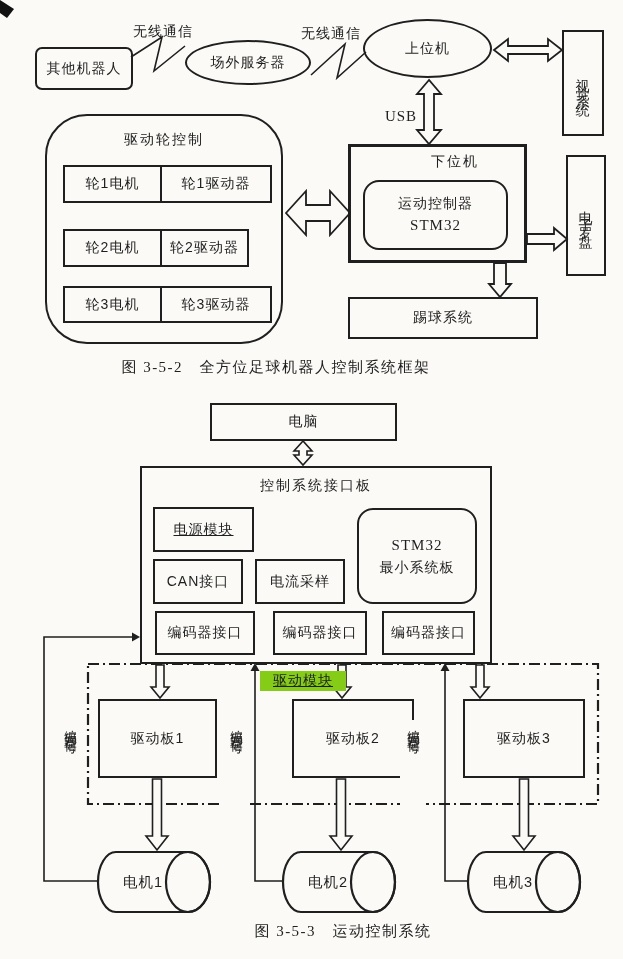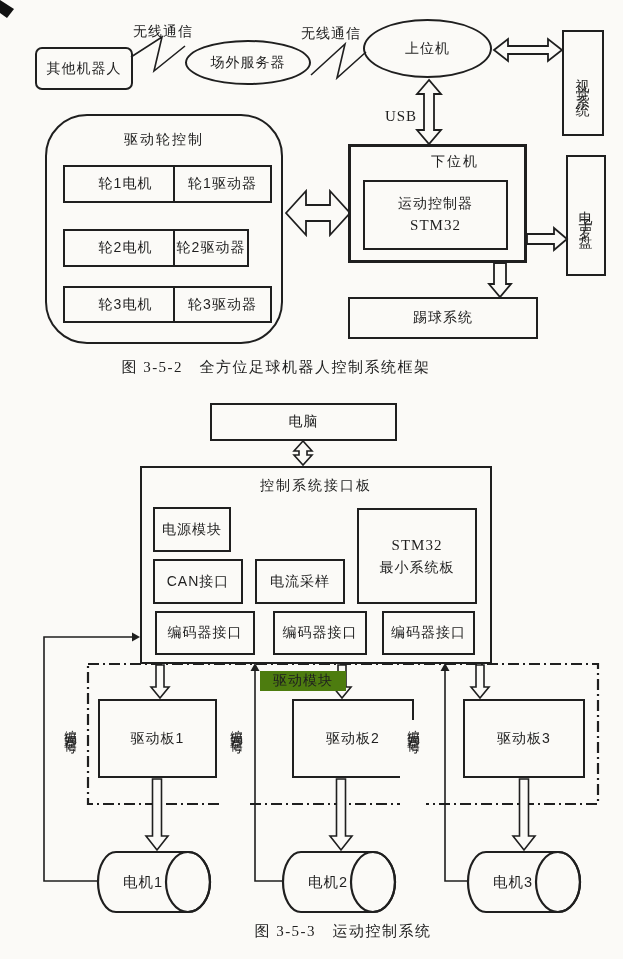--- a/index.html
+++ b/index.html
@@ -16,32 +16,32 @@
     text-align:center; font-size:14px; letter-spacing:1px;
     background:transparent;
   }
   .b25{border-width:2.5px;}
   .b3{border-width:3px;}
   .ellipse{border-radius:50%;}
   .round{border-radius:42px;}
   .round-sm{border-radius:7px;}
   .label{display:flex; align-items:center; justify-content:center; text-align:left; font-size:14px; letter-spacing:1px;}
   .title-line{position:absolute; left:0; right:0; text-align:center; font-size:14px; letter-spacing:2px;}
-  .two-line{line-height:1.5; font-size:14px;}
+  .two-line{line-height:1.5; font-size:14px;border-radius:16px;}
   .serif{font-family:"Liberation Serif", serif;}
   .vbox span{
     writing-mode:vertical-rl; text-orientation:upright; letter-spacing:8px; font-size:14px;
   }
   .vsig{display:flex; align-items:flex-start; justify-content:center;}
   .vsig span{
     writing-mode:vertical-rl; text-orientation:upright; letter-spacing:3px; font-size:12.5px;
   }
   .wheel-row{display:flex; align-items:stretch; padding:0;}
   .wheel-cell{display:flex; align-items:center; justify-content:center; font-size:14px; letter-spacing:1px;}
-  .wheel-cell.left{width:95px; border-right:2px solid var(--ink);padding-left:13px;}
+  .wheel-cell.left{width:95px; border-right:2px solid var(--ink);}
   .wheel-cell.right{flex:1;}
   .caption{font-size:15px; letter-spacing:1.5px; text-align:center;}
   svg.overlay{position:absolute; left:0; top:0; z-index:0;}
   .page > div{z-index:1;}
 </style>
 </head>
 <body>
 
 <div class="page">
 
@@ -152,33 +152,33 @@
 
   <div class="abs caption serif" style="left:60px; top:358px; width:432px;">图 3-5-2　全方位足球机器人控制系统框架</div>
 
   <div class="abs box b25" style="left:210px; top:403px; width:187px; height:38px;">
     <span>电脑</span>
   </div>
 
   <div class="abs box b25" style="left:140px; top:466px; width:352px; height:198px;"></div>
   <div class="abs title-line" style="left:140px; top:477px; width:352px;">控制系统接口板</div>
 
-  <div class="abs box" style="left:153px; top:507px; width:78px; height:45px;">电源模块</div>
+  <div class="abs box" style="left:153px; top:507px; width:101px; height:45px;text-decoration:underline;">电源模块</div>
   <div class="abs box two-line" style="left:357px; top:508px; width:120px; height:96px; flex-direction:column;">
     <span class="serif" style="font-size:15px;">STM32</span>
     <span>最小系统板</span>
   </div>
   <div class="abs box" style="left:153px; top:559px; width:90px; height:45px;text-align:center;">CAN接口</div>
   <div class="abs box" style="left:255px; top:559px; width:90px; height:45px;">电流采样</div>
 
   <div class="abs box" style="left:155px; top:611px; width:100px; height:44px;">编码器接口</div>
   <div class="abs box" style="left:273px; top:611px; width:94px; height:44px;">编码器接口</div>
   <div class="abs box" style="left:382px; top:611px; width:93px; height:44px;">编码器接口</div>
 
-  <div class="abs label" style="left:260px; top:671px; width:86px; height:20px; background:#4d7c0f;">驱动模块</div>
+  <div class="abs label" style="left:260px; top:671px; width:86px; height:20px; background:#84cc16;text-decoration:underline;">驱动模块</div>
 
   <div class="abs box b25" style="left:98px; top:699px; width:119px; height:79px; background:#fbfaf7;">驱动板1</div>
   <div class="abs box b25" style="left:292px; top:699px; width:122px; height:79px; background:#fbfaf7;">驱动板2</div>
   <div class="abs box b25" style="left:463px; top:699px; width:122px; height:79px; background:#fbfaf7;">驱动板3</div>
 
   <div class="abs vsig" style="left:57px; top:720px; width:26px; height:88px;">
     <span>编码器信号</span>
   </div>
   <div class="abs vsig" style="left:223px; top:720px; width:26px; height:88px; background:#fbfaf7;">
     <span>编码器信号</span>

